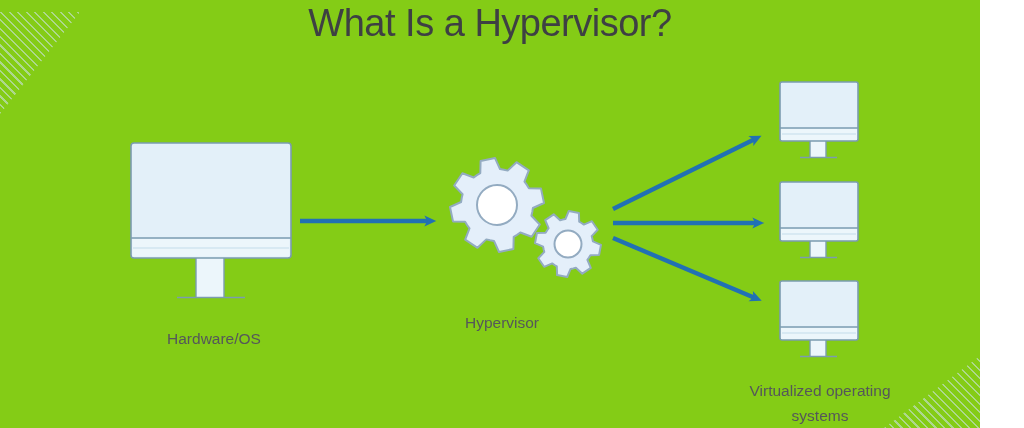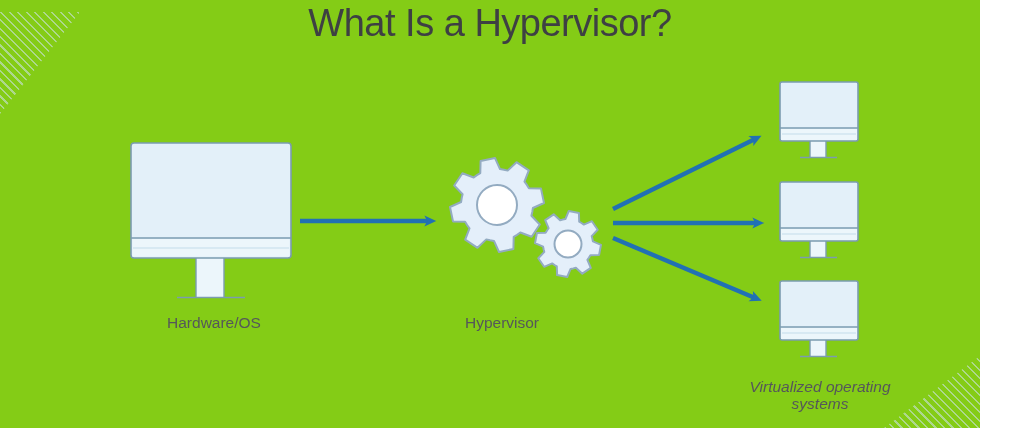--- a/index.html
+++ b/index.html
@@ -33,21 +33,21 @@
   .m-line{stroke:var(--monitor-stroke);stroke-width:1.4;fill:none;}
   .m-line2{stroke:#c3dcea;stroke-width:1;fill:none;}
   .gear{fill:var(--gear-fill);stroke:var(--gear-stroke);stroke-width:2;stroke-linejoin:round;}
   .gear-hole{fill:#ffffff;stroke:var(--gear-stroke);stroke-width:2;}
   .arrow{stroke:var(--arrow);stroke-width:4.4;stroke-linecap:butt;fill:none;}
   .arrowhead{fill:var(--arrow);}
   .node-label{
     position:absolute;transform:translateX(-50%);text-align:center;
     font-size:15.5px;color:var(--label-color);white-space:nowrap;
   }
-  .node-label.wrap{white-space:normal;width:200px;line-height:17px;font-style:italic;}
+  .node-label.wrap{white-space:normal;width:200px;line-height:25px;}
 </style>
 </head>
 <body>
 
 <div class="stage">
 
   <div class="corner corner-tl"></div>
   <div class="corner corner-br"></div>
 
   <h1 class="title">What Is a Hypervisor?</h1>
@@ -110,17 +110,17 @@
       <line class="m-line" x1="810" y1="340" x2="810" y2="356"></line>
       <line class="m-line" x1="826" y1="340" x2="826" y2="356"></line>
       <line class="m-line" x1="800" y1="356.5" x2="837" y2="356.5"></line>
       <rect class="m-body" x="780" y="281" width="78" height="59" rx="2"></rect>
       <rect class="m-chin" x="781" y="328" width="76" height="11"></rect>
       <line class="m-line" x1="780" y1="327" x2="858" y2="327"></line>
       <line class="m-line2" x1="782" y1="333" x2="856" y2="333"></line>
     </g>
   </svg>
 
-  <div class="node-label" style="left:214px;top:314px">Hardware/OS</div>
+  <div class="node-label" style="left:214px;top:330px">Hardware/OS</div>
   <div class="node-label" style="left:502px;top:314px">Hypervisor</div>
   <div class="node-label wrap" style="left:820px;top:378px">Virtualized operating systems</div>
 
 </div>
 
 </body></html>

